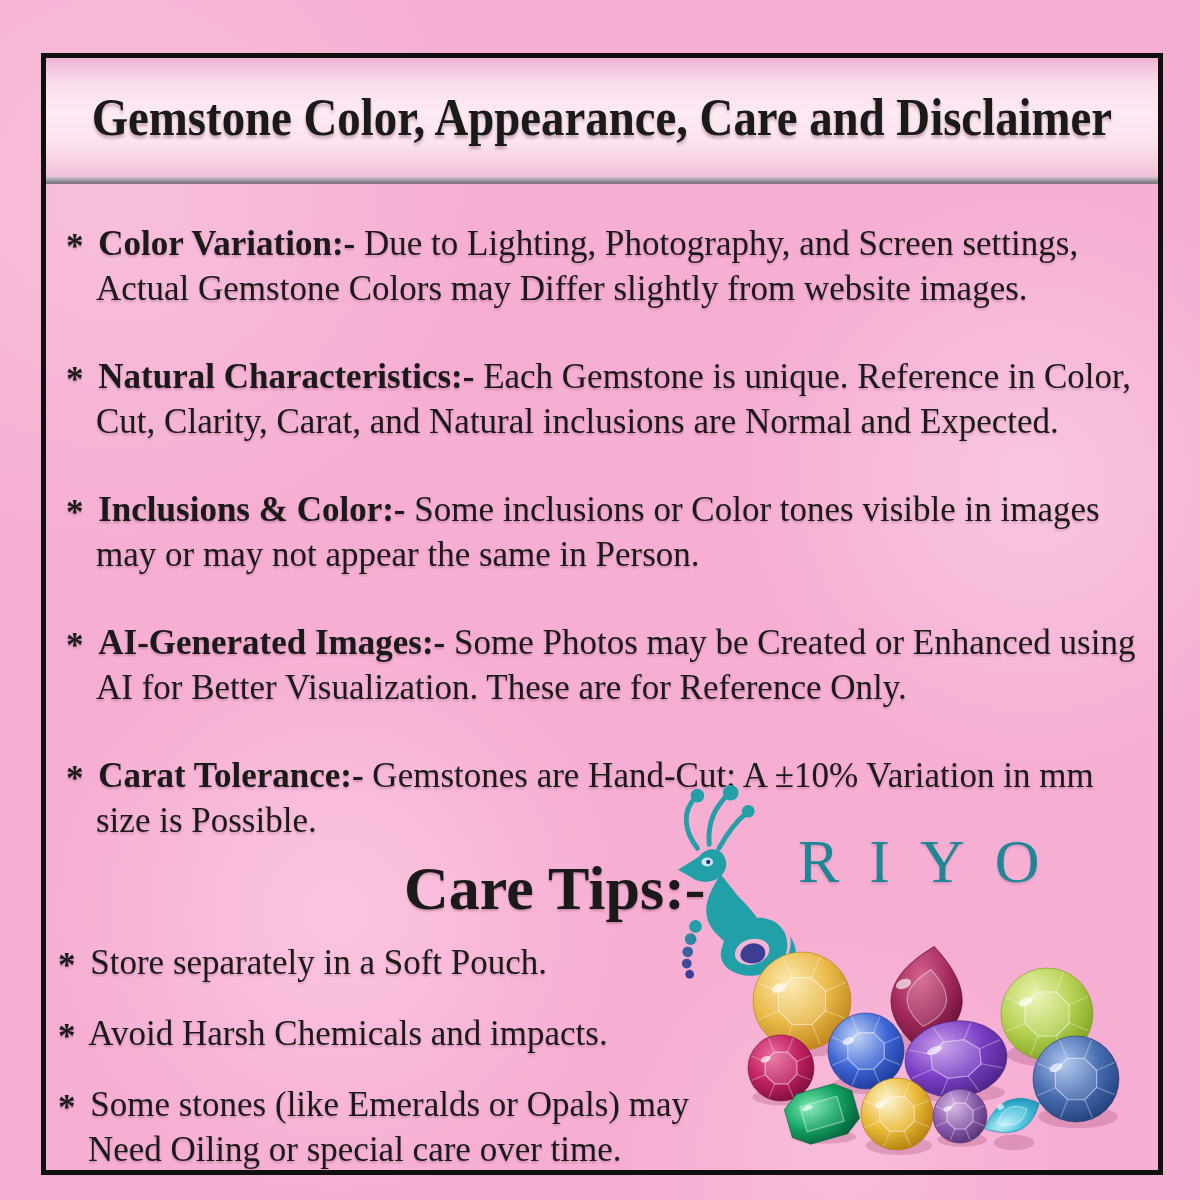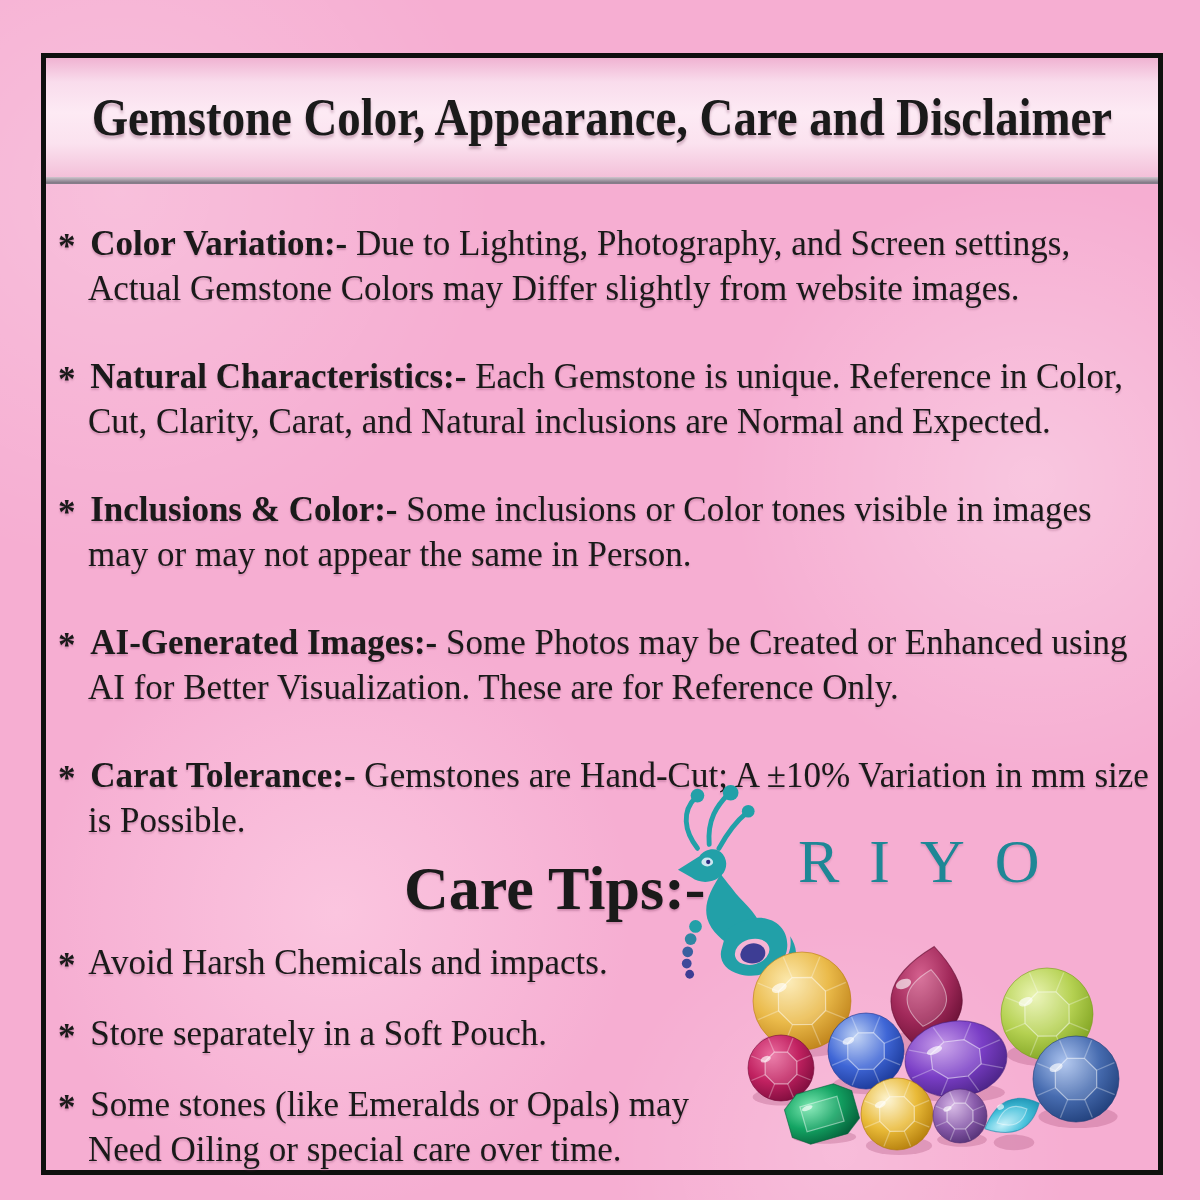--- a/index.html
+++ b/index.html
@@ -27,21 +27,21 @@
     position:absolute;left:0;right:0;top:119px;height:7px;
     background:linear-gradient(180deg,#cfc5cd 0%,var(--divider-dark,#7f7683) 85%,#8d8490 100%);
   }
   .title{
     font-size:52px;font-weight:bold;white-space:nowrap;
     transform:scaleX(.9);transform-origin:50% 50%;
     text-shadow:0 3px 3px rgba(110,45,80,.35);
   }
   .bullets{position:absolute;left:12px;right:8px;top:163px;}
   p.bullet{
-    margin:0 0 43px 0;padding-left:30px;text-indent:-30px;
+    margin:0 0 43px 8px;padding-left:30px;text-indent:-30px;
     font-size:35px;line-height:45px;
     text-shadow:0 2px 2px rgba(120,50,90,.28);
   }
   .star{display:inline-block;text-indent:0;font-weight:bold;transform:translateY(3px);margin-right:6px;}
   b.lead{font-weight:bold;}
   .care-heading{
     position:absolute;left:358px;top:795px;
     font-size:62px;font-weight:bold;
     text-shadow:0 2px 2px rgba(120,50,90,.3);
   }
@@ -126,25 +126,25 @@
       <ellipse cx="70" cy="84" rx="6" ry="4.5" fill="#cde6f0"></ellipse>
       <circle cx="71" cy="84" r="2.2" fill="#2c2c80"></circle>
     </g>
   </svg>
 
   <div class="brand-name">RIYO</div>
 
   <div class="care-list">
     <p class="care-item">
       <span class="star">*</span>
+      <span>Store separately in a Soft Pouch.</span>
+    </p>
+    <p class="care-item">
+      <span class="star">*</span>
       <span>Avoid Harsh Chemicals and impacts.</span>
-    </p>
-    <p class="care-item">
-      <span class="star">*</span>
-      <span>Store separately in a Soft Pouch.</span>
     </p>
     <p class="care-item">
       <span class="star">*</span>
       <span>Some stones (like Emeralds or Opals) may Need Oiling or special care over time.</span>
     </p>
   </div>
 
   <svg class="gems" id="gems-svg" viewBox="0 0 442 238" xmlns="http://www.w3.org/2000/svg">
       <defs>
         <radialGradient id="gg0" cx="36%" cy="30%" r="80%">

